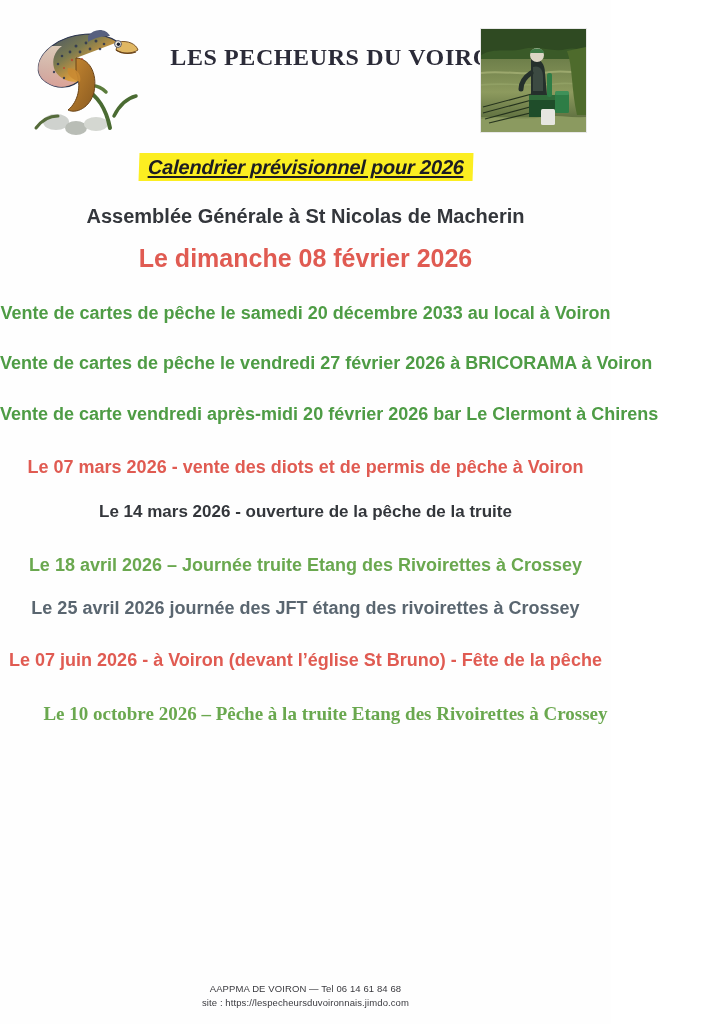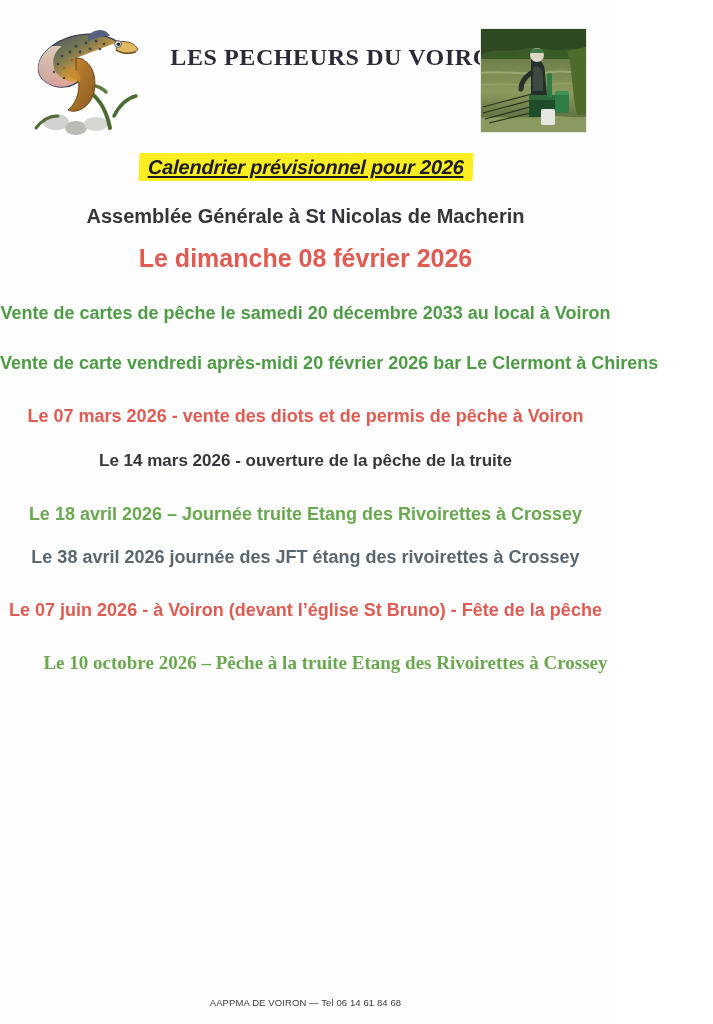--- a/index.html
+++ b/index.html
@@ -234,26 +234,28 @@
   </div>
 
   <div class="hl-wrap">
     <span class="hl-title">Calendrier prévisionnel pour 2026</span>
   </div>
 
   <div class="lines">
       <div class="line" style="color: rgb(51, 54, 59); font-size: 20px; margin-top: 21px;">Assemblée Générale à St Nicolas de Macherin</div>
       <div class="line" style="color: rgb(224, 91, 82); font-size: 25px; margin-top: 16px;">Le dimanche 08 février 2026</div>
       <div class="line" style="color: rgb(78, 156, 69); font-size: 18px; margin-top: 30px;">Vente de cartes de pêche le samedi 20 décembre 2033 au local à Voiron</div>
+      <div class="line" style="color: rgb(78, 156, 69); font-size: 18px; margin-top: 30px;">Vente de cartes de pêche le vendredi 27 février 2026 à BRICORAMA à Voiron</div>
       <div class="line" style="color: rgb(78, 156, 69); font-size: 18px; margin-top: 30px;">Vente de carte vendredi après-midi 20 février 2026 bar Le Clermont à Chirens</div>
       <div class="line" style="color: rgb(224, 91, 82); font-size: 18px; margin-top: 32px;">Le 07 mars 2026 - vente des diots et de permis de pêche à Voiron</div>
       <div class="line" style="color: rgb(51, 54, 59); font-size: 17px; margin-top: 24px;">Le 14 mars 2026 - ouverture de la pêche de la truite</div>
       <div class="line" style="color: rgb(106, 168, 79); font-size: 18px; margin-top: 34px; text-align: center;">Le 18 avril 2026 – Journée truite Etang des Rivoirettes à Crossey</div>
-      <div class="line" style="color: rgb(90, 102, 112); font-size: 18px; margin-top: 22px;">Le 38 avril 2026 journée des JFT étang des rivoirettes à Crossey</div>
+      <div class="line" style="color: rgb(90, 102, 112); font-size: 18px; margin-top: 22px;">Le 25 avril 2026 journée des JFT étang des rivoirettes à Crossey</div>
       <div class="line" style="color: rgb(224, 91, 82); font-size: 18px; margin-top: 32px;">Le 07 juin 2026 - à Voiron (devant l’église St Bruno) - Fête de la pêche</div>
       <div class="line serif" style="color: rgb(106, 168, 79); font-size: 19px; margin-top: 32px;">Le 10 octobre 2026 – Pêche à la truite Etang des Rivoirettes à Crossey</div>
     </div>
 
   <div class="footer">
     <div>AAPPMA DE VOIRON — Tel 06 14 61 84 68</div>
+    <div>site : https://lespecheursduvoironnais.jimdo.com</div>
   </div>
 
 </div>
 
 </body></html>

